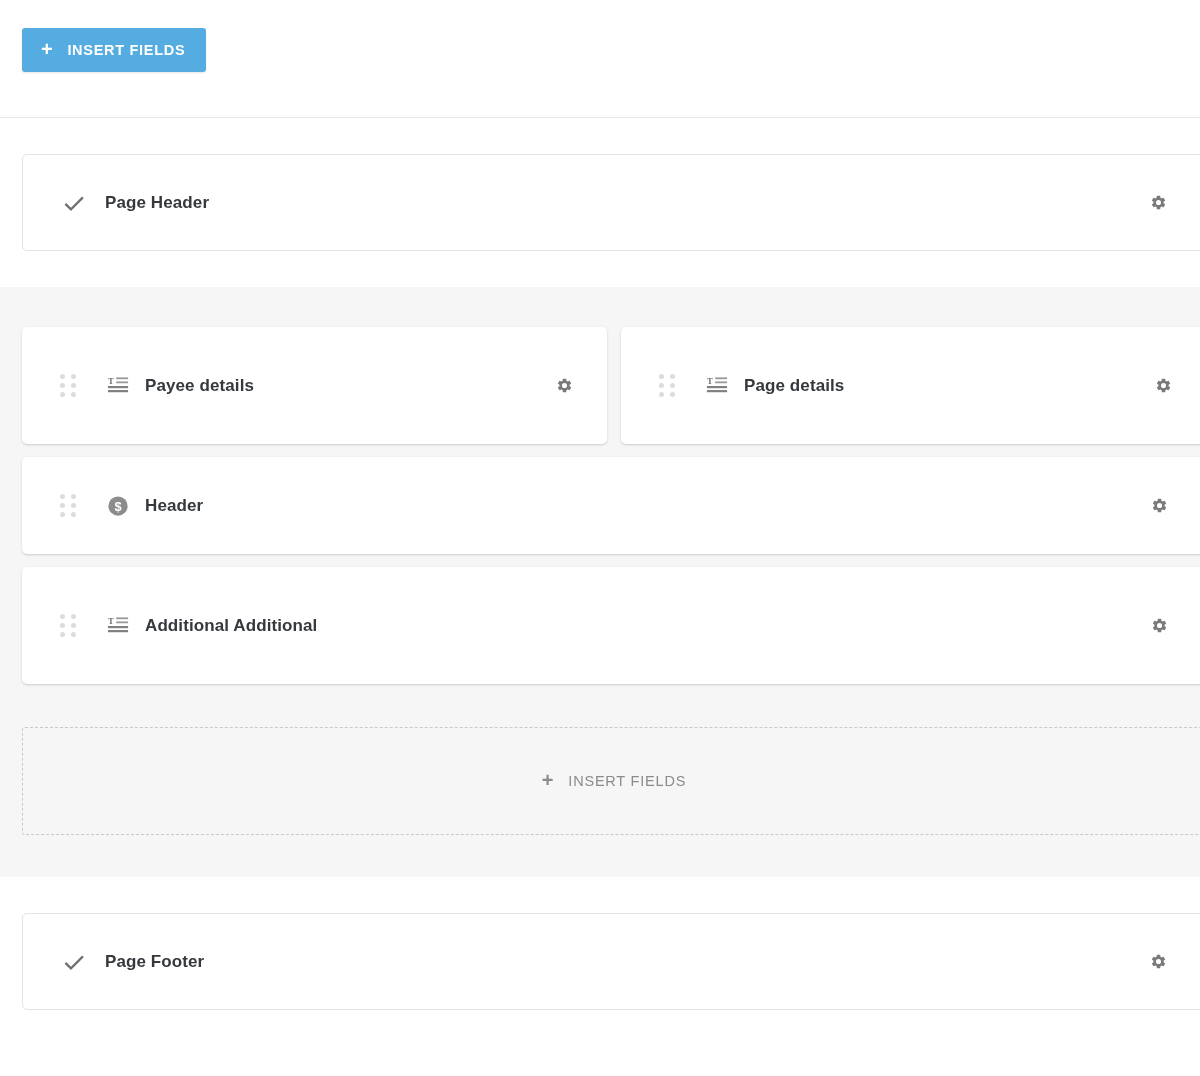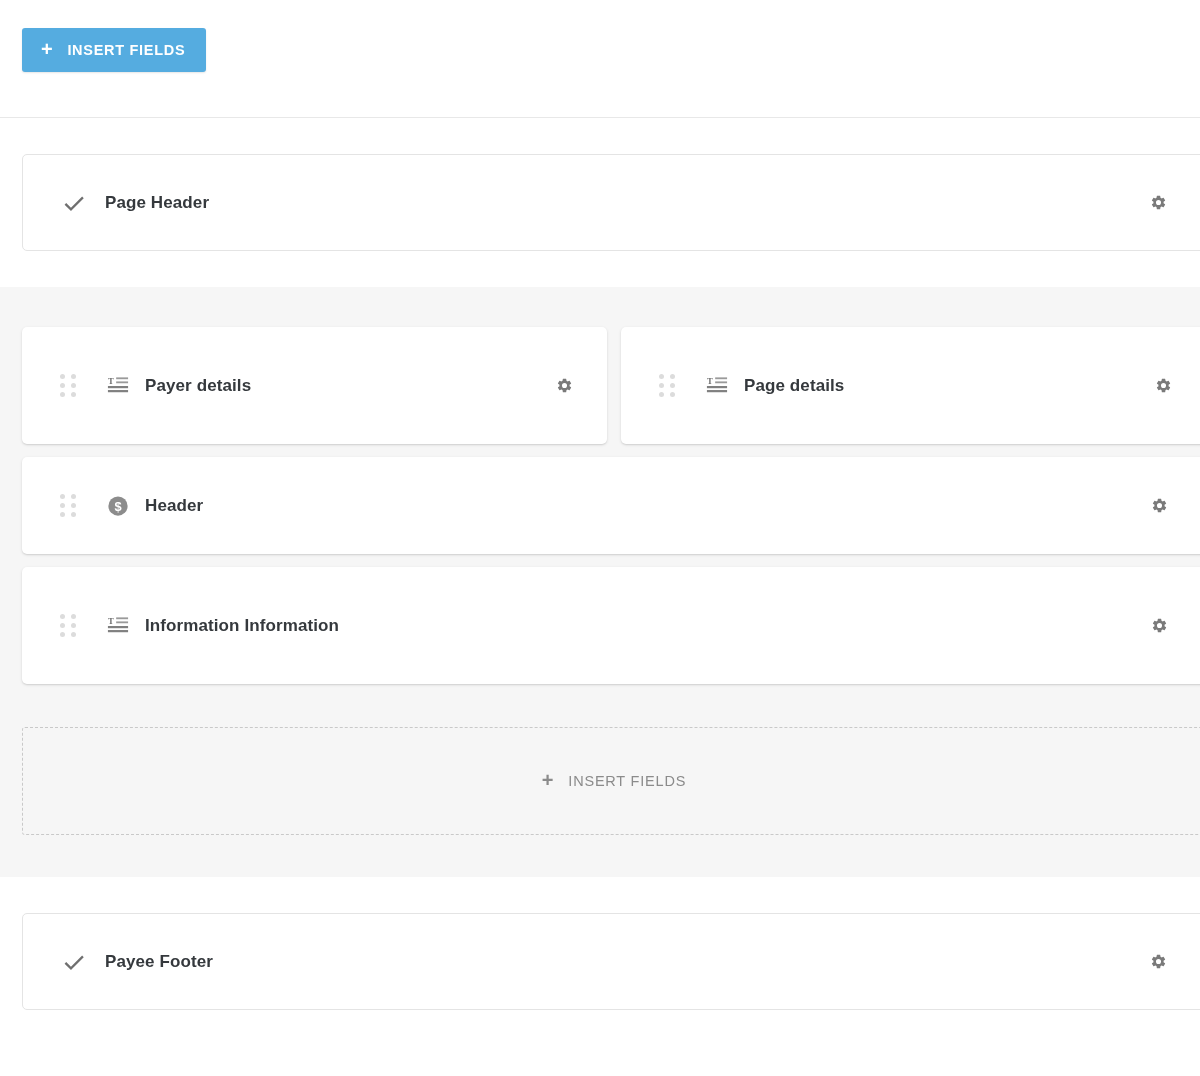--- a/index.html
+++ b/index.html
@@ -244,21 +244,21 @@
         </span>
         <span class="icon-slot">
           <svg width="22" height="22" viewBox="0 0 24 24" aria-hidden="true">
             <text x="1" y="9.4" font-family="Liberation Serif, serif" font-size="9.5" font-weight="bold" fill="#6f6f6f">T</text>
             <rect x="10" y="2.6" width="13" height="2" fill="#9a9a9a"></rect>
             <rect x="10" y="7" width="13" height="2" fill="#9a9a9a"></rect>
             <rect x="1" y="12" width="22" height="2.4" fill="#808080"></rect>
             <rect x="1" y="16.4" width="22" height="2.4" fill="#808080"></rect>
           </svg>
         </span>
-        <span class="label">Payer details</span>
+        <span class="label">Payee details</span>
       </div>
       <button class="gear-btn">
         <svg width="17" height="17" viewBox="0 0 24 24" aria-hidden="true">
           <path fill="#7a7a7a" d="M19.14 12.94a7.4 7.4 0 0 0 .06-.94 7.4 7.4 0 0 0-.06-.94l2.03-1.58a.48.48 0 0 0 .12-.61l-1.92-3.32a.48.48 0 0 0-.59-.22l-2.39.96a7.05 7.05 0 0 0-1.62-.94l-.36-2.54a.47.47 0 0 0-.47-.41h-3.84a.47.47 0 0 0-.47.41l-.36 2.54c-.59.24-1.13.56-1.62.94l-2.39-.96a.48.48 0 0 0-.59.22L2.75 8.87a.48.48 0 0 0 .12.61l2.03 1.58a7.4 7.4 0 0 0 0 1.88l-2.03 1.58a.48.48 0 0 0-.12.61l1.92 3.32c.12.22.38.3.59.22l2.39-.96c.5.38 1.03.7 1.62.94l.36 2.54c.04.24.24.41.47.41h3.84c.23 0 .43-.17.47-.41l.36-2.54c.59-.24 1.12-.56 1.62-.94l2.39.96c.22.08.47 0 .59-.22l1.92-3.32a.48.48 0 0 0-.12-.61zM12 15.6A3.6 3.6 0 1 1 12 8.4a3.6 3.6 0 0 1 0 7.2z"></path>
         </svg>
       </button>
     </div>
 
     <div class="card card-shadow half">
       <div class="lead">
@@ -327,21 +327,21 @@
       </span>
       <span class="icon-slot">
         <svg width="22" height="22" viewBox="0 0 24 24" aria-hidden="true">
           <text x="1" y="9.4" font-family="Liberation Serif, serif" font-size="9.5" font-weight="bold" fill="#6f6f6f">T</text>
           <rect x="10" y="2.6" width="13" height="2" fill="#9a9a9a"></rect>
           <rect x="10" y="7" width="13" height="2" fill="#9a9a9a"></rect>
           <rect x="1" y="12" width="22" height="2.4" fill="#808080"></rect>
           <rect x="1" y="16.4" width="22" height="2.4" fill="#808080"></rect>
         </svg>
       </span>
-      <span class="label">Information Information</span>
+      <span class="label">Additional Additional</span>
     </div>
     <button class="gear-btn">
       <svg width="17" height="17" viewBox="0 0 24 24" aria-hidden="true">
         <path fill="#7a7a7a" d="M19.14 12.94a7.4 7.4 0 0 0 .06-.94 7.4 7.4 0 0 0-.06-.94l2.03-1.58a.48.48 0 0 0 .12-.61l-1.92-3.32a.48.48 0 0 0-.59-.22l-2.39.96a7.05 7.05 0 0 0-1.62-.94l-.36-2.54a.47.47 0 0 0-.47-.41h-3.84a.47.47 0 0 0-.47.41l-.36 2.54c-.59.24-1.13.56-1.62.94l-2.39-.96a.48.48 0 0 0-.59.22L2.75 8.87a.48.48 0 0 0 .12.61l2.03 1.58a7.4 7.4 0 0 0 0 1.88l-2.03 1.58a.48.48 0 0 0-.12.61l1.92 3.32c.12.22.38.3.59.22l2.39-.96c.5.38 1.03.7 1.62.94l.36 2.54c.04.24.24.41.47.41h3.84c.23 0 .43-.17.47-.41l.36-2.54c.59-.24 1.12-.56 1.62-.94l2.39.96c.22.08.47 0 .59-.22l1.92-3.32a.48.48 0 0 0-.12-.61zM12 15.6A3.6 3.6 0 1 1 12 8.4a3.6 3.6 0 0 1 0 7.2z"></path>
       </svg>
     </button>
   </div>
 
   <div class="dropzone">
     <span class="dropzone-inner">
@@ -353,21 +353,21 @@
 </div>
 
 <div class="section-white">
   <div class="card card-outline row-full">
     <div class="lead">
       <span class="icon-slot check-slot">
         <svg width="26" height="26" viewBox="0 0 24 24" aria-hidden="true">
           <path d="M9.2 16.4 4.8 12l-1.5 1.5 5.9 5.9L21 7.6 19.5 6.1z" fill="#6f6f6f"></path>
         </svg>
       </span>
-      <span class="label">Payee Footer</span>
+      <span class="label">Page Footer</span>
     </div>
     <button class="gear-btn">
       <svg width="17" height="17" viewBox="0 0 24 24" aria-hidden="true">
         <path fill="#7a7a7a" d="M19.14 12.94a7.4 7.4 0 0 0 .06-.94 7.4 7.4 0 0 0-.06-.94l2.03-1.58a.48.48 0 0 0 .12-.61l-1.92-3.32a.48.48 0 0 0-.59-.22l-2.39.96a7.05 7.05 0 0 0-1.62-.94l-.36-2.54a.47.47 0 0 0-.47-.41h-3.84a.47.47 0 0 0-.47.41l-.36 2.54c-.59.24-1.13.56-1.62.94l-2.39-.96a.48.48 0 0 0-.59.22L2.75 8.87a.48.48 0 0 0 .12.61l2.03 1.58a7.4 7.4 0 0 0 0 1.88l-2.03 1.58a.48.48 0 0 0-.12.61l1.92 3.32c.12.22.38.3.59.22l2.39-.96c.5.38 1.03.7 1.62.94l.36 2.54c.04.24.24.41.47.41h3.84c.23 0 .43-.17.47-.41l.36-2.54c.59-.24 1.12-.56 1.62-.94l2.39.96c.22.08.47 0 .59-.22l1.92-3.32a.48.48 0 0 0-.12-.61zM12 15.6A3.6 3.6 0 1 1 12 8.4a3.6 3.6 0 0 1 0 7.2z"></path>
       </svg>
     </button>
   </div>
 </div>
 
 </body></html>

